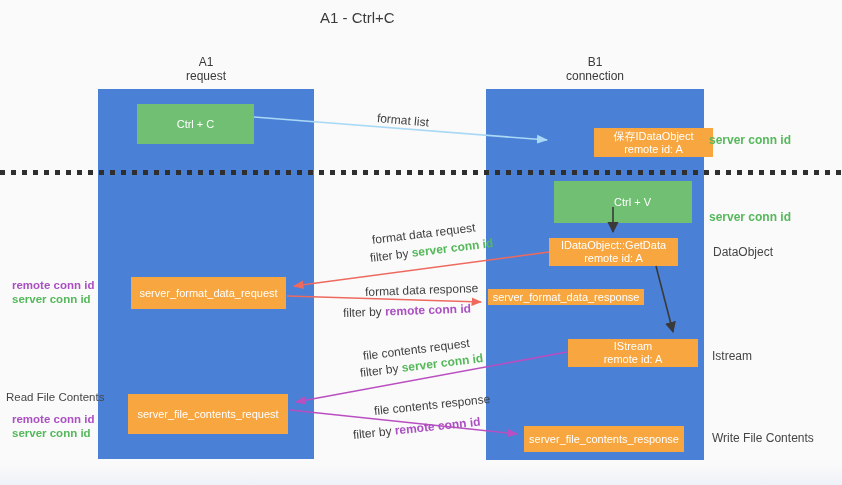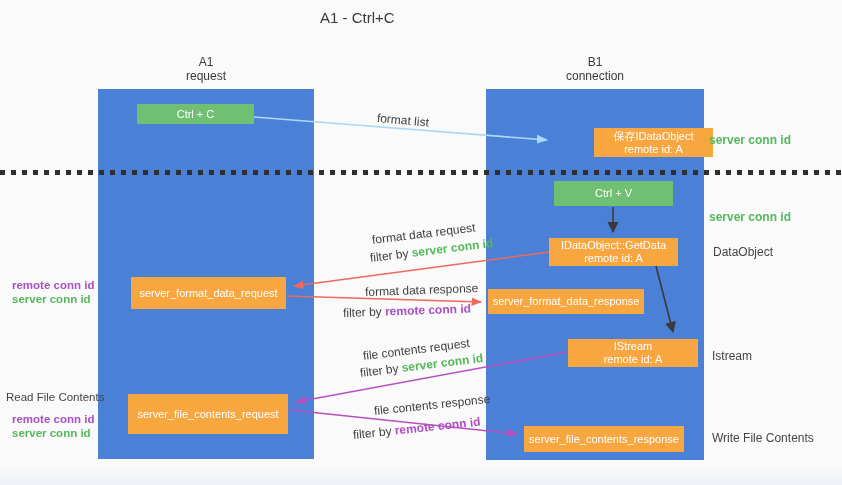--- a/index.html
+++ b/index.html
@@ -88,43 +88,43 @@
     <line x1="613" y1="207" x2="613" y2="232" stroke="#3a3a3a" stroke-width="1.6" marker-end="url(#m-black)"></line>
     <line x1="656" y1="266" x2="673" y2="332" stroke="#3a3a3a" stroke-width="1.6" marker-end="url(#m-black)"></line>
     <line x1="549" y1="252" x2="294" y2="286" stroke="#ee6a5f" stroke-width="1.5" marker-end="url(#m-red)"></line>
     <line x1="287" y1="296" x2="481" y2="302" stroke="#ee6a5f" stroke-width="1.5" marker-end="url(#m-red)"></line>
     <line x1="567" y1="352" x2="296" y2="402" stroke="#b94fc1" stroke-width="1.5" marker-end="url(#m-magenta)"></line>
     <line x1="290" y1="410" x2="517" y2="434" stroke="#b94fc1" stroke-width="1.5" marker-end="url(#m-magenta)"></line>
   </svg>
 
   <div class="dotted"></div>
 
-  <div class="node green" style="left:137px;top:104px;width:117px;height:20px;">
+  <div class="node green" style="left:137px;top:104px;width:117px;height:40px;">
     <span>Ctrl + C</span>
   </div>
 
   <div class="node orange" style="left:554px;top:128px;width:119px;height:29px;margin-left:40px;">
     <span>保存IDataObject</span>
     <span>remote id: A</span>
   </div>
 
-  <div class="node green" style="left:554px;top:181px;width:119px;height:25px;">
+  <div class="node green" style="left:554px;top:181px;width:119px;height:42px;padding-left:19px;">
     <span>Ctrl + V</span>
   </div>
 
   <div class="node orange" style="left:549px;top:238px;width:129px;height:28px;">
     <span>IDataObject::GetData</span>
     <span>remote id: A</span>
   </div>
 
   <div class="node orange" style="left:131px;top:277px;width:155px;height:32px;">
     <span>server_format_data_request</span>
   </div>
 
-  <div class="node orange" style="left:488px;top:289px;width:156px;height:25px;">
+  <div class="node orange" style="left:488px;top:289px;width:156px;height:16px;">
     <span>server_format_data_response</span>
   </div>
 
   <div class="node orange" style="left:568px;top:339px;width:130px;height:28px;">
     <span>IStream</span>
     <span>remote id: A</span>
   </div>
 
   <div class="node orange" style="left:128px;top:394px;width:160px;height:40px;">
     <span>server_file_contents_request</span>

